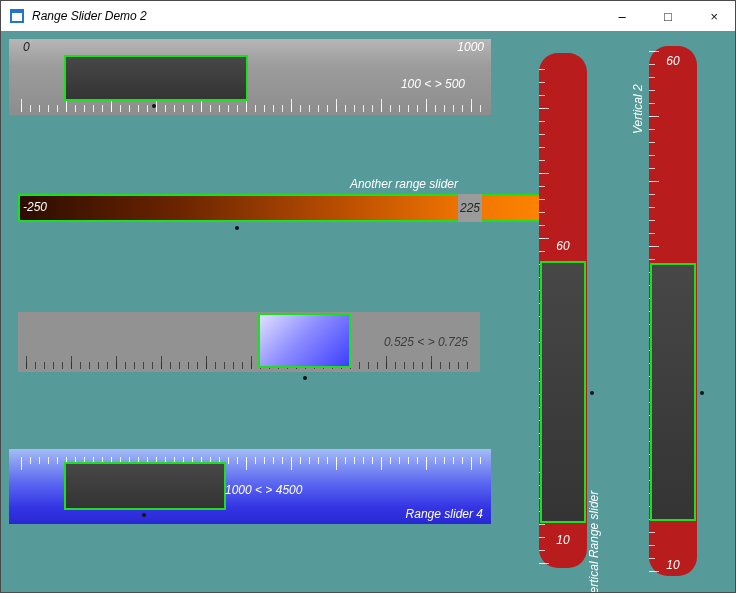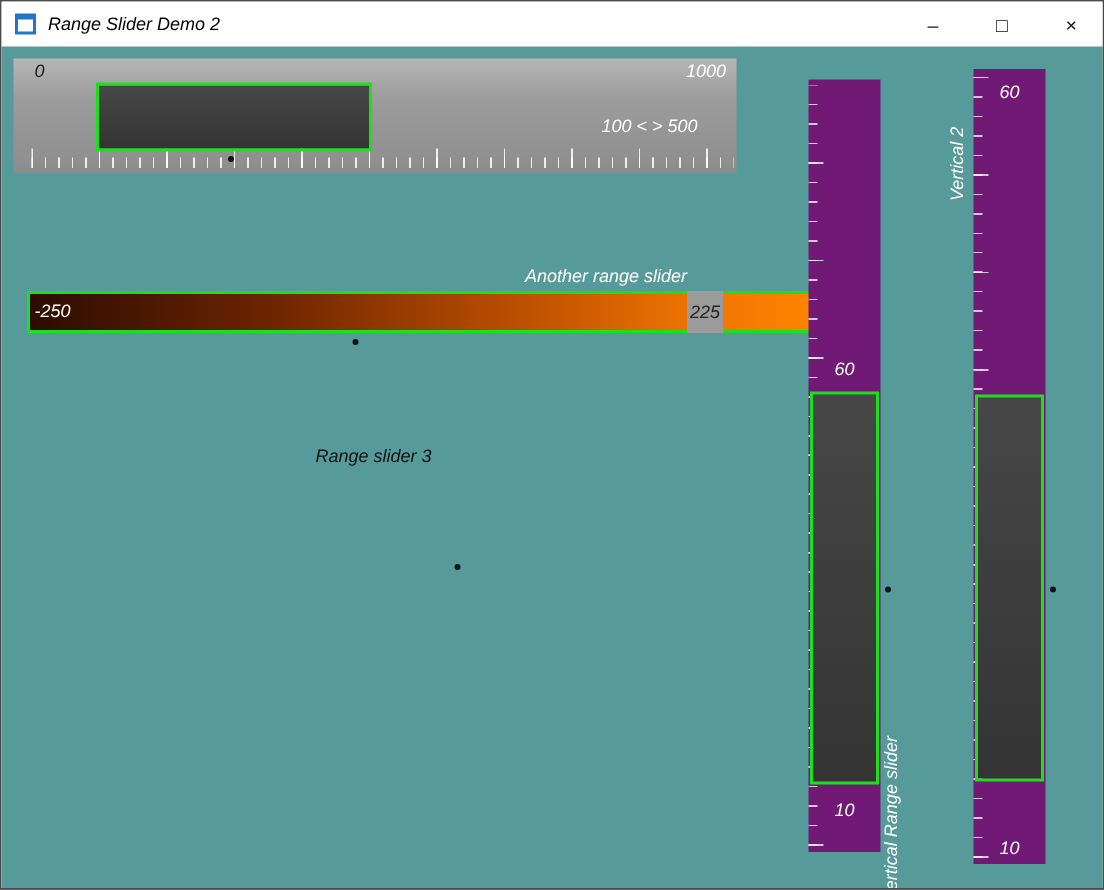--- a/index.html
+++ b/index.html
@@ -123,21 +123,21 @@
     left:8px; top:418px; width:482px; height:75px;
     background:linear-gradient(180deg,#a3bcf6 0%, #5c68f0 45%, #3434e4 78%, #2828d2 100%);
   }
   .s4-ticks { left:12px; right:2px; top:8px; height:13px; --tick:rgba(255,255,255,.9); }
   .s4-handle{ left:55px; top:13px; width:162px; height:48px; }
   .s4-value { left:216px; top:34px; color:#ffffff; }
   .s4-title { right:8px; bottom:3px; position:absolute; color:#ffffff; }
   .s4-dot   { left:133px; top:64px; }
 
   
-  .vtrack { background:#701a75; }
+  .vtrack { background:#b91c1c;border-radius:19px; }
   .v1 { left:538px; top:22px; width:48px; height:515px; }
   .v2 { left:648px; top:15px; width:48px; height:530px; }
   .v-ticks { left:0; top:4px; bottom:4px; width:10px; --tick:rgba(240,240,240,.8); }
   .v1-max { left:0; top:186px; width:100%; text-align:center; color:#ffffff; }
   .v1-handle { left:1px; top:208px; width:46px; height:262px; }
   .v1-min { left:0; top:480px; width:100%; text-align:center; color:#ffffff; }
   .v2-max { left:0; top:8px; width:100%; text-align:center; color:#ffffff; }
   .v2-handle { left:1px; top:217px; width:46px; height:258px; }
   .v2-min { left:0; top:512px; width:100%; text-align:center; color:#ffffff; }
 
@@ -180,23 +180,34 @@
       <div class="dot s1-dot"></div>
     </div>
 
     <div class="abs lbl s2-title">Another range slider</div>
     <div class="abs s2-track">
       <div class="lbl s2-min">-250</div>
     </div>
     <div class="abs lbl s2-cap">225</div>
     <div class="dot s2-dot"></div>
 
-    <div class="abs lbl s3-title">Range slider 3</div>
+    <div class="abs s3-track">
+      <div class="hticks bottom s3-ticks"></div>
+      <div class="handle s3-handle"></div>
+      <div class="lbl s3-value">0.525 &lt; &gt; 0.725</div>
+    </div>
     <div class="dot s3-dot"></div>
 
+    <div class="abs s4">
+      <div class="hticks top s4-ticks"></div>
+      <div class="handle s4-handle"></div>
+      <div class="abs lbl s4-value">1000 &lt; &gt; 4500</div>
+      <div class="lbl s4-title">Range slider 4</div>
+      <div class="dot s4-dot"></div>
+    </div>
 
     <div class="abs vtrack v1">
       <div class="vticks v-ticks"></div>
       <div class="abs lbl v1-max">60</div>
       <div class="handle v1-handle"></div>
       <div class="abs lbl v1-min">10</div>
     </div>
     <div class="vlabel v1-title">Vertical Range slider</div>
     <div class="dot v1-dot"></div>
 

